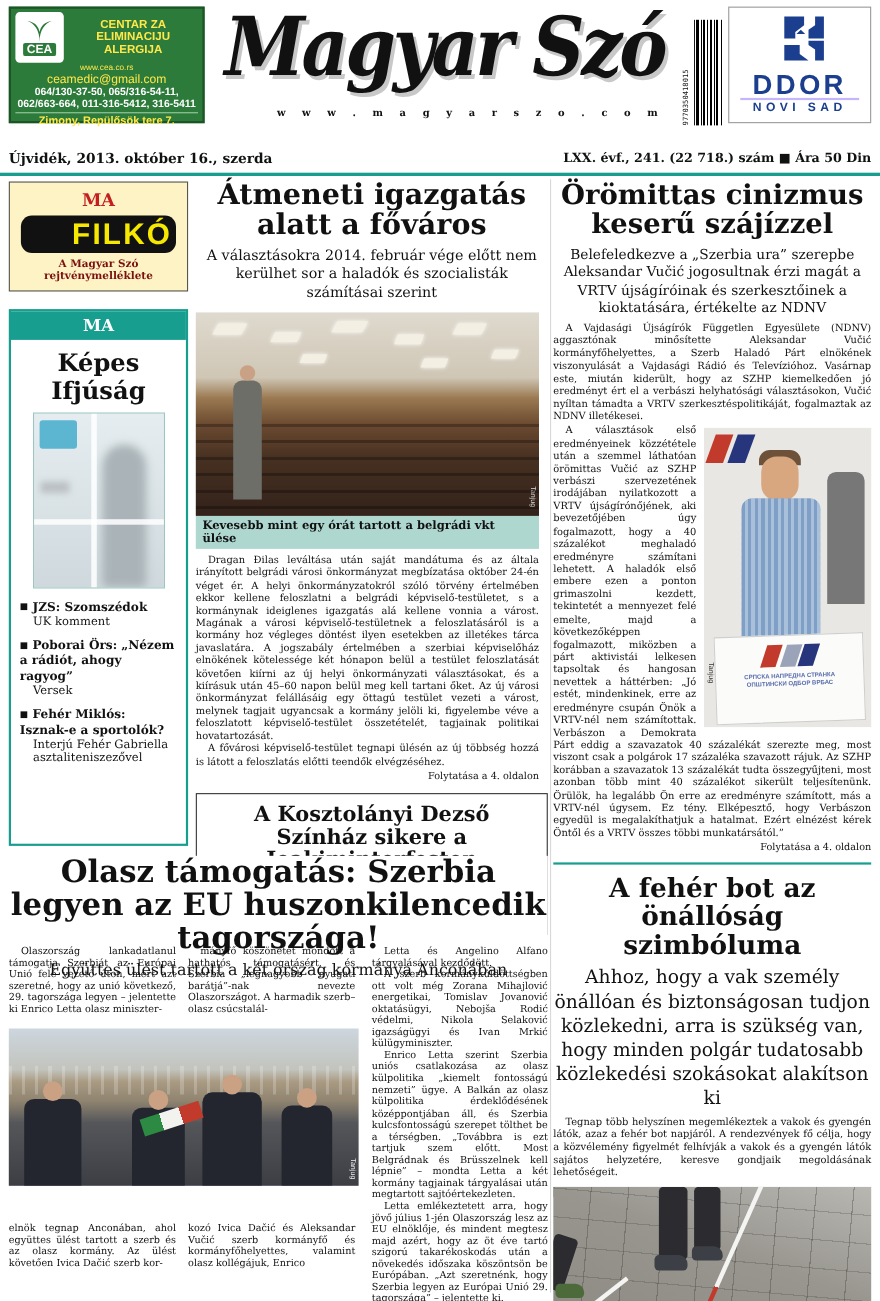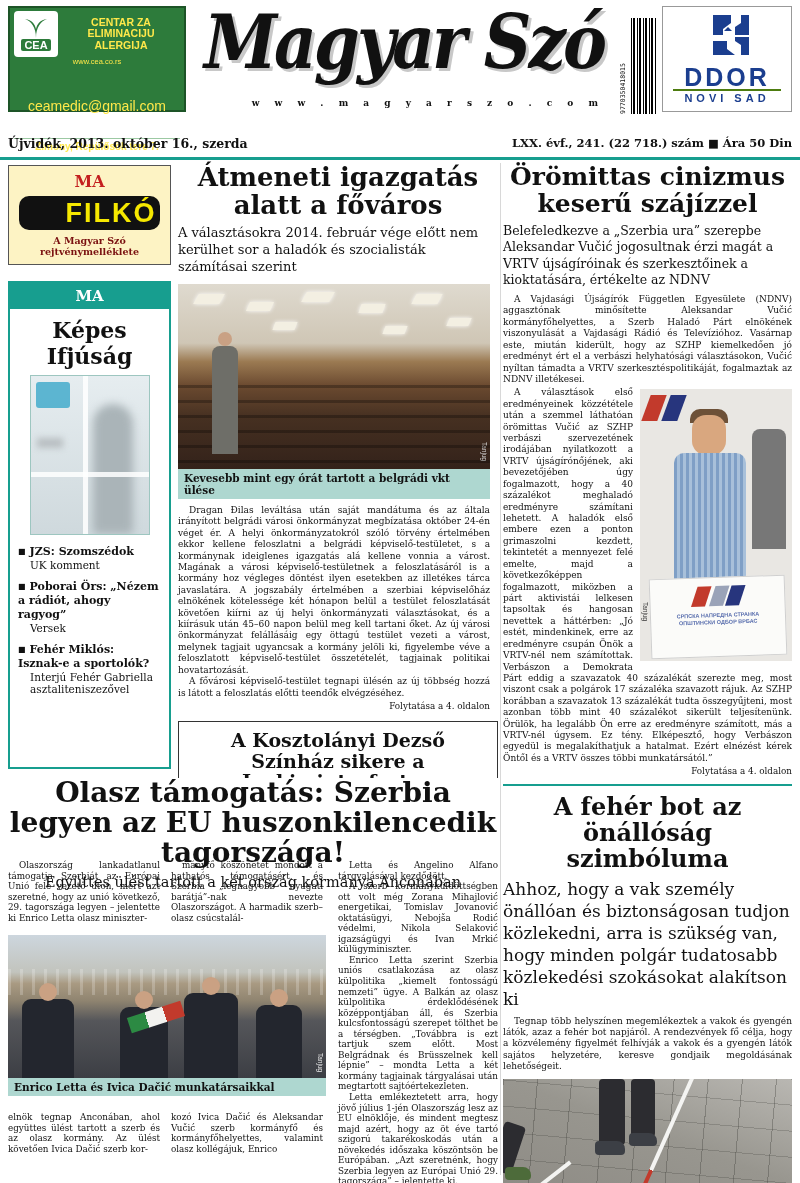--- a/index.html
+++ b/index.html
@@ -9,50 +9,50 @@
   .ad-box{position:absolute;left:8px;top:6px;width:178px;height:106px;background:#2d7b3b;
           border:2px solid #1d5427;box-sizing:border-box;text-align:center;padding:3px 4px;}
   .ad-top{display:flex;align-items:center;gap:4px;}
   .ad-logo{width:44px;height:46px;background:#fff;border-radius:4px;display:flex;flex-direction:column;
            align-items:center;justify-content:center;flex:0 0 auto;}
   .ad-logo .cea-txt{font-family:"Liberation Sans",sans-serif;font-weight:bold;color:#fff;background:#2d7b3b;
            font-size:11px;padding:0 3px;border-radius:2px;line-height:12px;}
   .ad-title{flex:1;color:#ffe84a;font-family:"Liberation Sans",sans-serif;font-weight:bold;
             font-size:10.5px;line-height:11.5px;}
   .ad-url{color:#ffe84a;font-size:7.5px;font-family:"Liberation Sans",sans-serif;}
-  .ad-mail{color:#ffe84a;font-size:14px;font-family:"Liberation Sans",sans-serif;margin-top:32px;}
+  .ad-mail{color:#ffe84a;font-size:11px;font-family:"Liberation Sans",sans-serif;}
   .ad-phone{color:#fff;font-weight:bold;font-size:9.5px;font-family:"Liberation Sans",sans-serif;line-height:11px;}
   .ad-addr{border-top:1px solid #9cc9a3;margin-top:2px;padding-top:2px;color:#ffe84a;
            font-family:"Liberation Sans",sans-serif;font-weight:bold;font-size:10px;}
   .masthead{position:absolute;left:184px;top:2px;width:420px;text-align:right;}
   .masthead .title{font-size:66px;line-height:72px;font-weight:bold;font-style:italic;
                    letter-spacing:-3px;transform:scaleY(1.12);transform-origin:top;
                    text-shadow:3px 3px 0 #c8c8c8;white-space:nowrap;}
   .masthead .site{font-size:9px;font-weight:bold;letter-spacing:6px;margin-top:24px;}
   .barcode-wrap{position:absolute;left:623px;top:18px;width:34px;height:96px;}
   .barcode{position:absolute;right:0;top:0;width:26px;height:96px;
            background:repeating-linear-gradient(90deg,#000 0 1px,#fff 1px 2px,#000 2px 4px,#fff 4px 6px);}
   .barcode-num{position:absolute;left:-4px;top:0;height:96px;writing-mode:vertical-rl;
                transform:rotate(180deg);font-size:6.5px;font-family:"DejaVu Sans Mono",monospace;}
   .ddor-box{position:absolute;left:662px;top:6px;width:130px;height:106px;border:1px solid #999;
             box-sizing:border-box;text-align:center;padding-top:4px;}
   .ddor-name{color:#1b3e8f;font-family:"Liberation Sans",sans-serif;font-weight:bold;font-size:25px;
              letter-spacing:3px;line-height:24px;}
   .ddor-city{color:#1b3e8f;font-family:"Liberation Sans",sans-serif;font-weight:bold;font-size:11px;
-             letter-spacing:4px;border-top:2px solid #4d7c0f;margin:0 10px;padding-top:1px;}
+             letter-spacing:4px;border-top:2px solid #c4b5fd;margin:0 10px;padding-top:1px;}
   .date-row{position:absolute;left:0;top:130px;width:800px;height:30px;}
   .dateline{position:absolute;left:8px;top:6px;font-weight:bold;font-size:12.5px;}
   .tagline-band{position:absolute;left:204px;top:2px;width:398px;height:25px;background:#179e8f;
                 color:#fff;text-align:center;font-weight:bold;font-size:14px;letter-spacing:7px;
                 line-height:25px;}
   .issue{position:absolute;right:8px;top:6px;font-weight:bold;font-size:11.5px;}
   .teal-rule{position:absolute;left:0;top:157px;width:800px;height:3px;background:#179e8f;}
   
   .hl{font-weight:bold;text-align:center;line-height:1.08;}
-  .subhead{text-align:left;font-size:13px;line-height:1.3;margin-top:6px;}
+  .subhead{text-align:center;font-size:13px;line-height:1.3;margin-top:6px;}
   .bodytxt{font-size:9px;line-height:1.27;text-align:justify;}
   .bodytxt p, .para{margin:0;text-indent:11px;}
   .more{font-size:8.8px;text-align:right;margin-top:2px;}
   .cap-band{background:#aed7d0;font-weight:bold;font-size:10.5px;padding:3px 6px;}
   .credit-v{position:absolute;writing-mode:vertical-rl;font-size:6.5px;color:#333;
             font-family:"Liberation Sans",sans-serif;}
   .photo{position:relative;overflow:hidden;}
   
   .sidebar{position:absolute;left:8px;top:165px;width:163px;}
   .filko-box{border:1px solid #555;background:#fdf3c4;text-align:center;padding:6px 6px 7px;box-sizing:border-box;}
@@ -327,21 +327,20 @@
     </div>
 
     <div class="letta-photo photo">
       <div class="suit" style="left:14px;top:64px;width:52px;height:79px;"></div>
       <div class="suit" style="left:112px;top:72px;width:48px;height:71px;"></div>
       <div class="suit" style="left:176px;top:58px;width:54px;height:85px;"></div>
       <div class="suit" style="left:248px;top:70px;width:46px;height:73px;"></div>
       <div class="ribbon"></div>
       <div class="credit-v" style="right:2px;bottom:6px;color:#eee;">Tanjug</div>
     </div>
-    <div class="cap-band letta-cap">Enrico Letta és Ivica Dačić munkatársaikkal</div>
 
     <div class="bl-col" style="left:0;top:334px;">
       <p style="margin:0;">elnök tegnap Anconában, ahol együttes ülést tartott a szerb és az olasz kormány. Az ülést követően Ivica Dačić szerb kor-</p>
     </div>
     <div class="bl-col" style="left:163px;top:334px;">
       <p style="margin:0;">kozó Ivica Dačić és Aleksandar Vučić szerb kormányfő és kormányfőhelyettes, valamint olasz kollégájuk, Enrico</p>
     </div>
   </div>
 
 </div>

